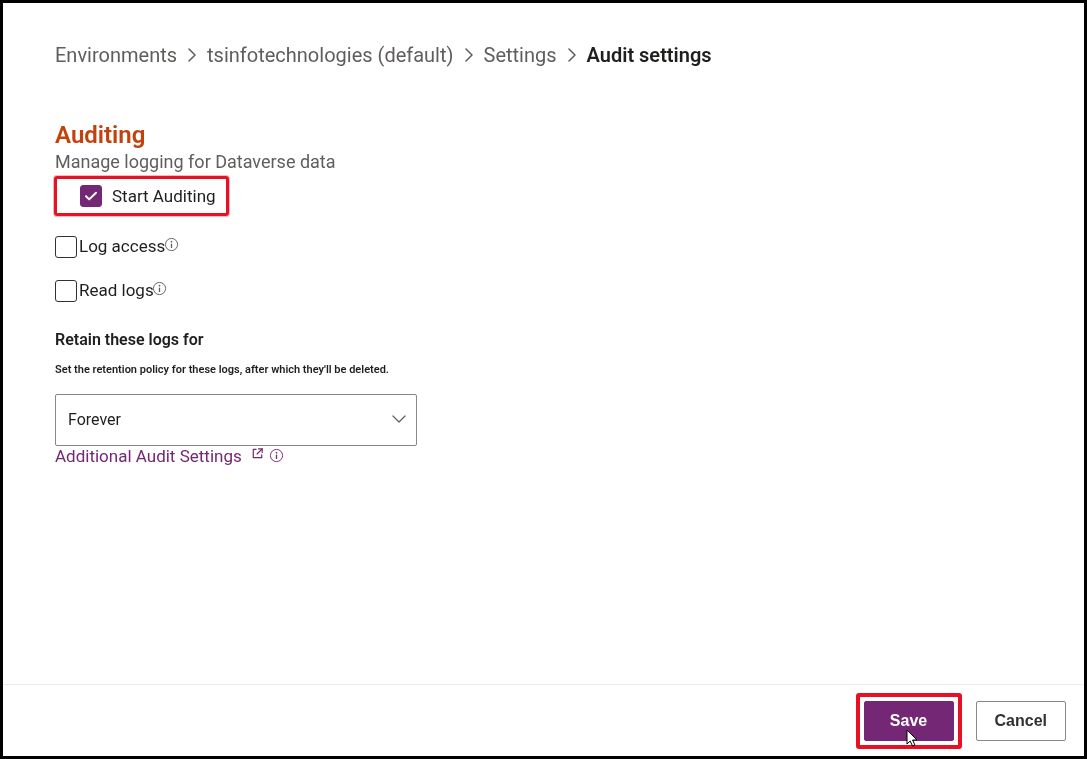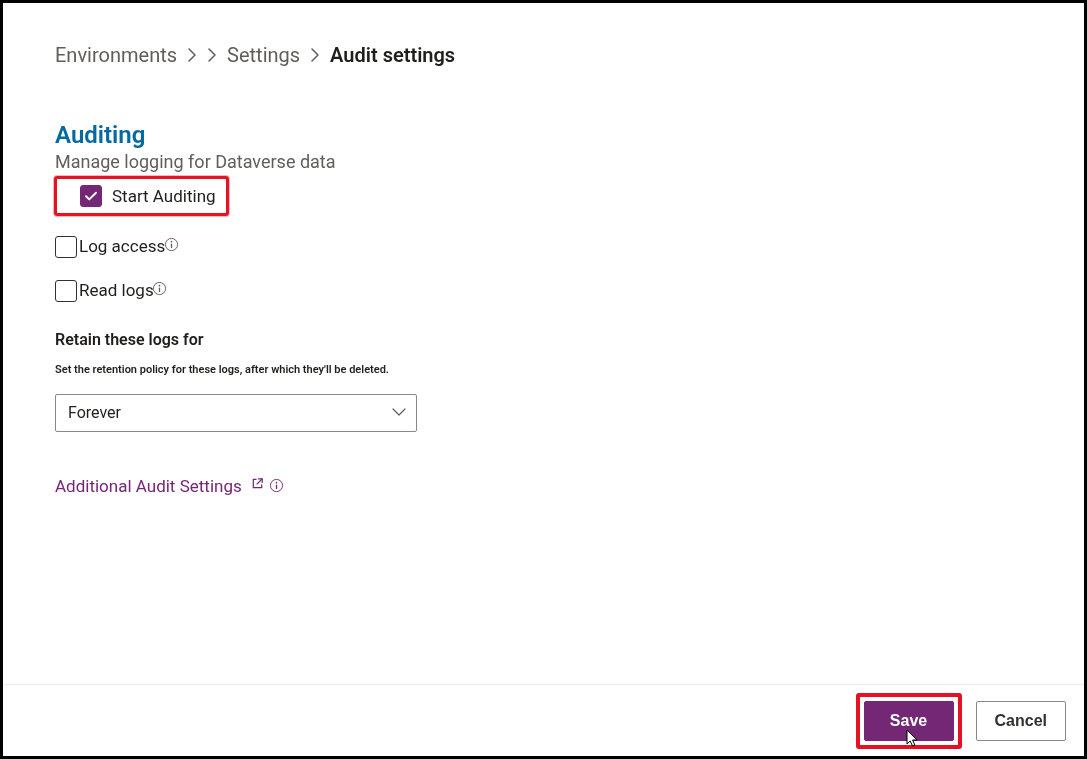--- a/index.html
+++ b/index.html
@@ -36,21 +36,21 @@
   .breadcrumb .chevron {
     display: inline-flex;
     color: #605e5c;
   }
 
   
   h1.page-title {
     font-size: 24px;
     font-weight: 600;
     margin: 9px 0 2px 0;
-    color: #0369a1;
+    color: #c2410c;
   }
   .subtitle {
     font-size: 18px;
     color: #605e5c;
     margin: 0 0 4px 0;
   }
 
   
   .checkbox-list { margin-top: 0; }
   .checkbox-row {
@@ -114,36 +114,35 @@
   .retain-desc {
     font-size: 11px;
     color: #201f1e;
     font-weight: 600;
     margin: 0 0 16px 0;
     max-width: 520px;
     line-height: 1.35;
   }
   .select {
     width: 362px;
-    height: 38px;
+    height: 52px;
     border: 1px solid #8a8886;
     border-radius: 2px;
     display: flex;
     align-items: center;
     justify-content: space-between;
     padding: 0 10px 0 12px;
     font-size: 16px;
     color: #201f1e;
     background: #fff;
   }
   .select .chev { color: #605e5c; }
 
   
   .link-row {
-    margin-top: 44px;
     display: flex;
     align-items: center;
     gap: 8px;
   }
   .link-row a {
     color: #742774;
     font-size: 17px;
     text-decoration: none;
   }
   .ext-icon { color: #742774; }
@@ -206,20 +205,21 @@
 <div class="frame">
   <div class="content">
 
     <nav class="breadcrumb">
       <span class="crumb">Environments</span>
       <span class="chevron">
         <svg width="10" height="14" viewBox="0 0 8 14" fill="none">
             <path d="M1 1l6 6-6 6" stroke="currentColor" stroke-width="1.5" stroke-linecap="round" stroke-linejoin="round"></path>
           </svg>
       </span>
+      <span class="crumb">tsinfotechnologies (default)</span>
       <span class="chevron">
         <svg width="10" height="14" viewBox="0 0 8 14" fill="none">
             <path d="M1 1l6 6-6 6" stroke="currentColor" stroke-width="1.5" stroke-linecap="round" stroke-linejoin="round"></path>
           </svg>
       </span>
       <span class="crumb">Settings</span>
       <span class="chevron">
         <svg width="10" height="14" viewBox="0 0 8 14" fill="none">
             <path d="M1 1l6 6-6 6" stroke="currentColor" stroke-width="1.5" stroke-linecap="round" stroke-linejoin="round"></path>
           </svg>

